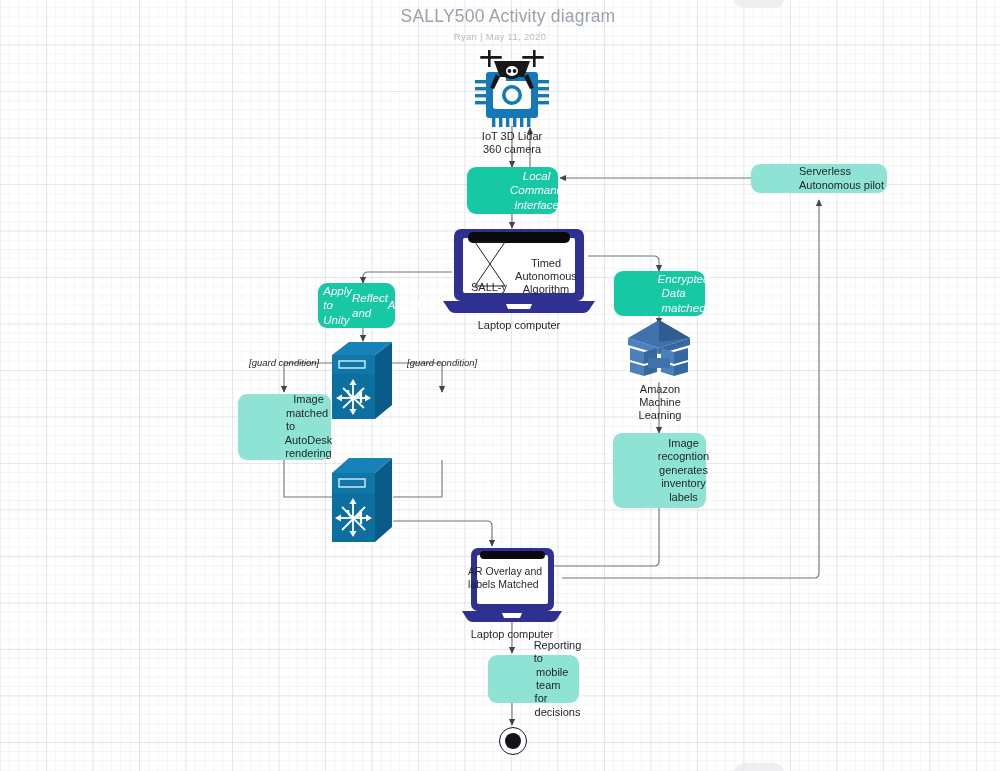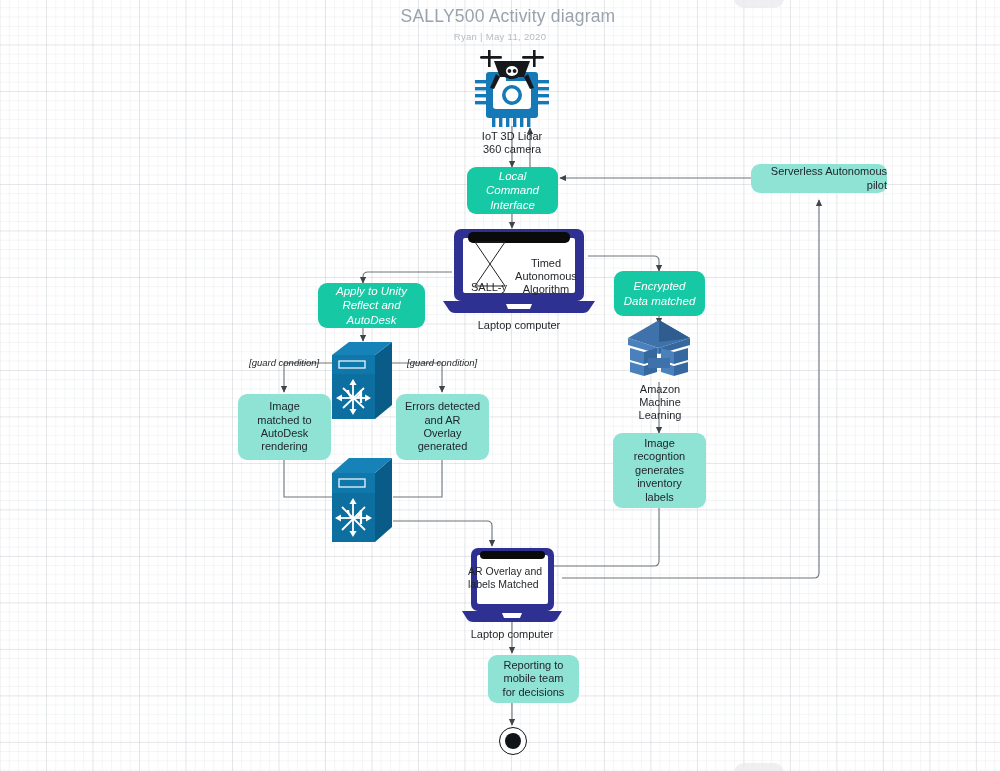--- a/index.html
+++ b/index.html
@@ -38,22 +38,23 @@
     text-align: center;
     font-size: 9.5px;
     color: #b6bcc4;
     letter-spacing: .3px;
   }
 
   
   .act {
     border-radius: 9px;
     display: flex; align-items: center; justify-content: center;
-    text-align: right;
+    text-align: left;
     line-height: 1.22;
+    padding-left: 48px;
   }
   .act-dark {
     background: #17c8a4;
     color: #ffffff;
     font-style: italic;
     font-size: 11.5px;
   }
   .act-light {
     background: #8fe3d4;
     color: #20262c;
@@ -220,21 +221,21 @@
     </svg>
   </div>
   <div class="node plainlabel" style="left:458px; top:281px; width:62px; font-size:11px;">SALL-y</div>
   <div class="node plainlabel" style="left:508px; top:257px; width:76px;">
     <div>Timed</div>
     <div>Autonomous</div>
     <div>Algorithm</div>
   </div>
   <div class="node plainlabel" style="left:459px; top:319px; width:120px;">Laptop computer</div>
 
-  <div class="node act act-dark" style="left:318px; top:283px; width:107px; height:45px; flex-direction:column;">
+  <div class="node act act-dark" style="left:318px; top:283px; width:77px; height:45px; flex-direction:row;">
     <div>Apply to Unity</div>
     <div>Reflect and</div>
     <div>AutoDesk</div>
   </div>
 
   <div class="node act act-dark" style="left:614px; top:271px; width:91px; height:45px; flex-direction:column;">
     <div>Encrypted</div>
     <div>Data matched</div>
   </div>
 
@@ -325,26 +326,20 @@
   <div class="node guard" style="left:249px; top:357px;">[guard condition]</div>
   <div class="node guard" style="left:407px; top:357px;">[guard condition]</div>
 
   <div class="node act act-light" style="left:238px; top:394px; width:93px; height:66px; flex-direction:column;">
     <div>Image</div>
     <div>matched to</div>
     <div>AutoDesk</div>
     <div>rendering</div>
   </div>
 
-  <div class="node act act-light" style="left:396px; top:394px; width:93px; height:66px; flex-direction:column;">
-    <div>Errors detected</div>
-    <div>and AR</div>
-    <div>Overlay</div>
-    <div>generated</div>
-  </div>
 
   <div class="node" style="left:462px; top:547px; width:100px; height:76px;">
     <svg viewBox="0 0 100 76" width="100" height="76" xmlns="http://www.w3.org/2000/svg">
       <rect x="9" y="1" width="83" height="63" rx="7" fill="#2e3191"></rect>
       <rect x="15" y="8" width="71" height="49" rx="2" fill="#ffffff"></rect>
       <rect x="18" y="4" width="65" height="8" rx="4" fill="#0a0a0a"></rect>
       <path d="M0,64 L100,64 L95,72 Q93,75 89,75 L11,75 Q7,75 5,72 z" fill="#2e3191"></path>
       <path d="M40,66 L60,66 L58,71 L42,71 z" fill="#ffffff"></path>
     </svg>
   </div>

